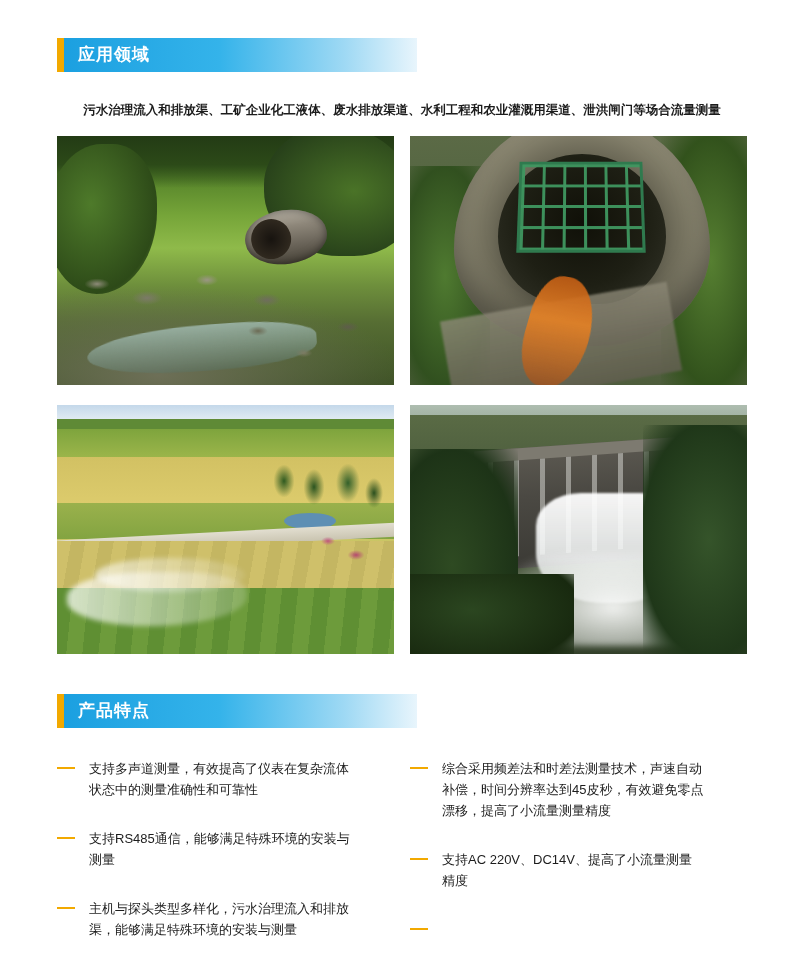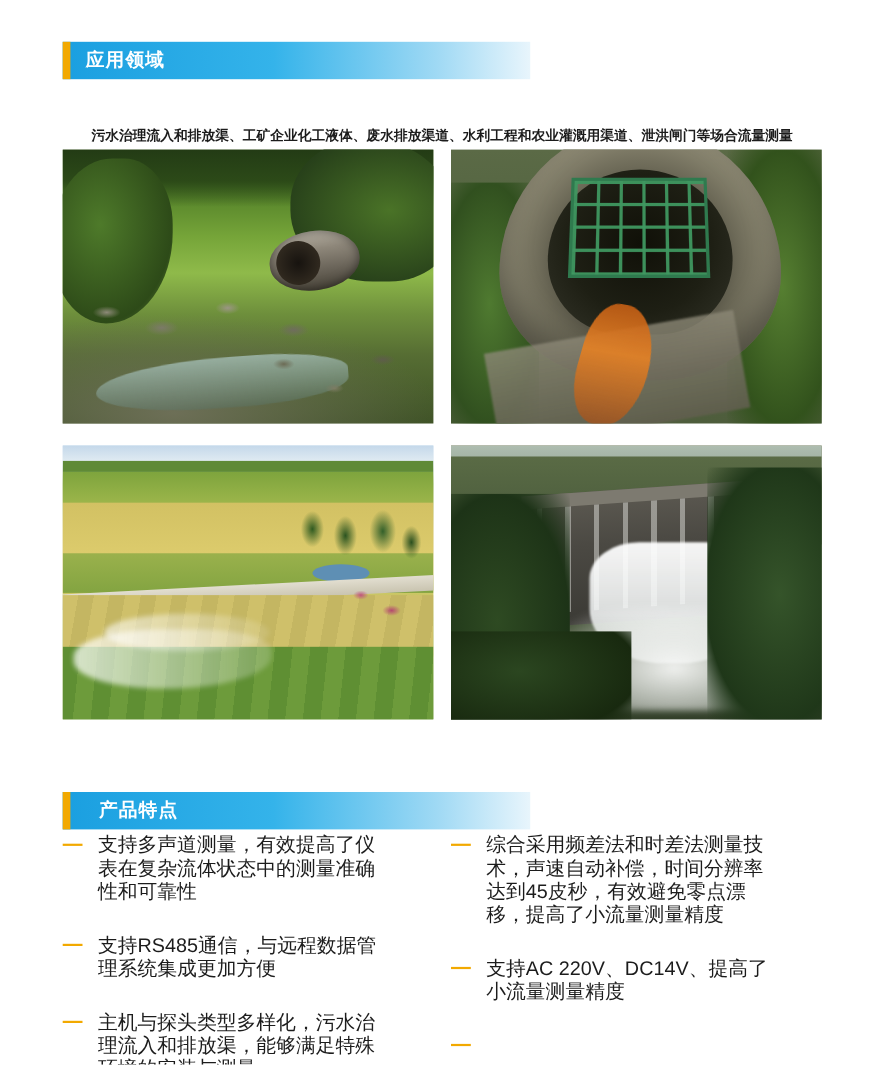--- a/index.html
+++ b/index.html
@@ -14,21 +14,21 @@
     width: 800px;
     height: 968px;
     background: #ffffff;
     overflow: hidden;
   }
 
   
   .section-head {
     position: absolute;
     left: 57px;
-    width: 425px;
+    width: 360px;
     height: 34px;
     background: linear-gradient(to right, #1a9fe0 0%, #34b3ea 45%, #9fd9f4 80%, #e8f5fc 100%);
     display: flex;
     align-items: center;
   }
   .section-head .accent {
     width: 7px;
     height: 34px;
     background: #f2a900;
     flex: 0 0 auto;
@@ -37,35 +37,34 @@
     color: #ffffff;
     font-size: 17px;
     font-weight: bold;
     letter-spacing: 1px;
     padding-left: 14px;
     line-height: 34px;
     white-space: nowrap;
   }
 
   #applications-head { top: 38px; }
-  #features-head { top: 720px; gap: 12px; }
+  #features-head { top: 694px; }
 
   
   .desc {
     position: absolute;
     top: 101px;
     left: 57px;
     width: 690px;
     text-align: center;
     font-size: 12.5px;
     font-weight: bold;
     color: #1c1c1c;
     line-height: 18px;
     white-space: nowrap;
-    margin-top: 13px;
   }
 
   
   .gallery {
     position: absolute;
     top: 136px;
     left: 57px;
     width: 690px;
     height: 518px;
     display: grid;
@@ -292,21 +291,21 @@
   }
   .feat .dash {
     flex: 0 0 auto;
     width: 18px;
     height: 2px;
     background: #f2a900;
     margin-top: 9px;
     margin-right: 14px;
   }
   .feat .text {
-    font-size: 18px;
+    font-size: 13px;
     line-height: 21px;
     color: #1c1c1c;
     max-width: 268px;
   }
   .col-right .feat .text { max-width: 262px; }
 </style>
 </head>
 <body>
 
 <div class="page">
@@ -377,21 +376,21 @@
 
   <div class="features">
 
     <div class="feat-col col-left">
       <div class="feat">
         <span class="dash"></span>
         <span class="text">支持多声道测量，有效提高了仪表在复杂流体状态中的测量准确性和可靠性</span>
       </div>
       <div class="feat">
         <span class="dash"></span>
-        <span class="text">支持RS485通信，与远程数据管理系统集成更加方便</span>
+        <span class="text">支持RS485通信，能够满足特殊环境的安装与测量</span>
       </div>
       <div class="feat">
         <span class="dash"></span>
         <span class="text">主机与探头类型多样化，污水治理流入和排放渠，能够满足特殊环境的安装与测量</span>
       </div>
     </div>
 
     <div class="feat-col col-right">
       <div class="feat">
         <span class="dash"></span>

